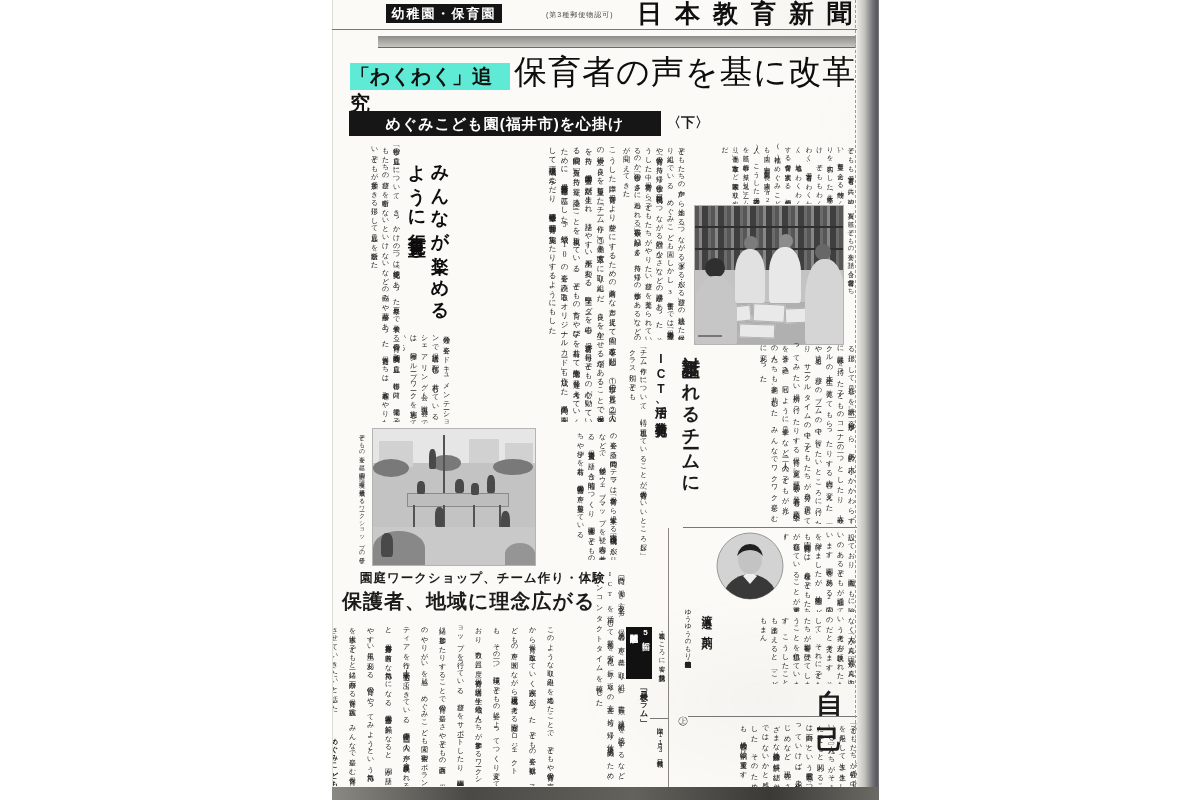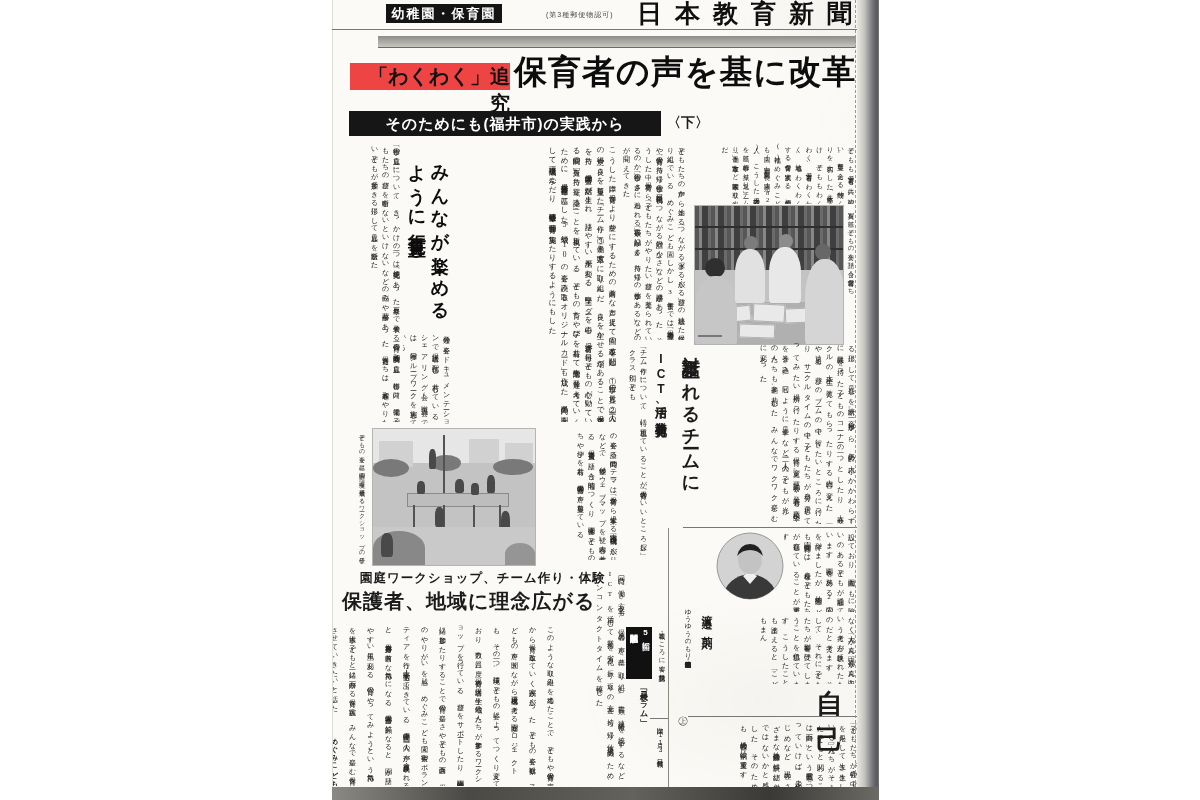--- a/index.html
+++ b/index.html
@@ -16,22 +16,22 @@
       radial-gradient(220px 90px at 540px 20px, rgba(160,155,145,.18), transparent 70%),
       radial-gradient(320px 120px at 700px 120px, rgba(150,145,135,.10), transparent 70%),
       radial-gradient(260px 150px at 430px 700px, rgba(150,145,135,.12), transparent 70%);}
   .rule{background:#777}
   .tagbox{background:#141414;color:#fff;font-weight:bold;font-size:13px;line-height:19px;
           text-align:center;letter-spacing:2px}
   .postal{font-size:7px;color:#444;letter-spacing:1px}
   .masthead{font-family:"Liberation Serif","DejaVu Serif",serif;font-weight:900;font-size:25px;
             letter-spacing:13px;white-space:nowrap;overflow:hidden;color:#101010}
   .graybar{background:linear-gradient(180deg,#8e8d89,#c7c5bf);border-bottom:1px solid #6b6a66}
-  .kicker{background:#ef4444;color:#111;font-weight:900;font-size:20px;line-height:27px;text-align:right}
-  .hl-main{font-family:"Liberation Serif","DejaVu Serif",serif;font-weight:700;font-size:33px;
+  .kicker{background:#5eead4;color:#111;font-weight:900;font-size:20px;line-height:27px;text-align:left}
+  .hl-main{font-family:"Liberation Serif","DejaVu Serif",serif;font-weight:400;font-size:33px;
            line-height:40px;letter-spacing:1px;white-space:nowrap;color:#0d0d0d}
   .seriesbar{background:#161616;color:#fff;font-weight:900;font-size:15px;line-height:25px;text-align:center;letter-spacing:1px}
   .seriespart{font-weight:900;font-size:14px}
   .h1v{font-weight:900;font-size:18px;line-height:23px;letter-spacing:2px;color:#0d0d0d}
   .h2v{font-family:"Liberation Serif","DejaVu Serif",serif;font-weight:900;font-size:18px;line-height:30px;letter-spacing:2px}
   .h2sub{font-weight:700;font-size:12px;line-height:22px;letter-spacing:1px}
   .h3{font-family:"Liberation Serif","DejaVu Serif",serif;font-weight:900;font-size:20px;letter-spacing:1px;text-align:center;white-space:nowrap}
   .sub2{font-weight:900;font-size:12.5px;text-align:center;letter-spacing:1px;white-space:nowrap}
   .cap{font-size:6.5px;line-height:13px;letter-spacing:.5px;color:#333}
   .photo{filter:grayscale(1) contrast(.96);overflow:hidden;background:#cac6bc;border:1px solid #b9b6ae}
@@ -70,21 +70,21 @@
 <div class="abs mottle"></div>
 
 <div class="abs tagbox" style="left:386px;top:4px;width:116px;height:19px">幼稚園・保育園</div>
 <div class="abs postal" style="left:546px;top:10px;width:100px;height:10px">(第3種郵便物認可)</div>
 <div class="abs masthead" style="left:637px;top:-3px;width:242px;height:32px">日本教育新聞</div>
 <div class="abs rule" style="left:332px;top:29px;width:546px;height:1px"></div>
 <div class="abs graybar" style="left:378px;top:36px;width:478px;height:12px"></div>
 
 <div class="abs kicker" style="left:350px;top:63px;width:160px;height:27px">「わくわく」追究</div>
 <div class="abs hl-main" style="left:514px;top:52px;width:348px;height:42px">保育者の声を基に改革</div>
-<div class="abs seriesbar" style="left:349px;top:111px;width:312px;height:25px">そのためにも(福井市)の実践から</div>
+<div class="abs seriesbar" style="left:349px;top:111px;width:312px;height:25px">めぐみこども園(福井市)を心掛け</div>
 <div class="abs seriespart" style="left:667px;top:114px;width:40px;height:20px">〈下〉</div>
 
 <div class="abs v bodyt" style="left:688px;top:142px;width:168px;height:62px;font-size:6.5px;line-height:10.5px">子どもも保育者も共に認め合い、尊重し合える仲間づくりを大切にした「共主体」を心掛け、子どももわくわく、保育者もわくわく、地域もわくわくする保育を実践する、福井市の(社福)めぐみこども園(中戸華恵園長、園児182人)。こうした保育者の声を基に「行事の振り返り」「チーム作り」「働き方改革」など園改革に取り組んだ。</div>
 
 <div class="abs photo" style="left:694px;top:205px;width:150px;height:140px">
   <div class="shelves"></div>
   <div class="shelfline" style="top:20px"></div>
   <div class="shelfline" style="top:42px"></div>
   <div class="table1"></div>
   <div class="paper" style="left:28px;top:100px;width:26px;height:14px;transform:rotate(-6deg)"></div>

